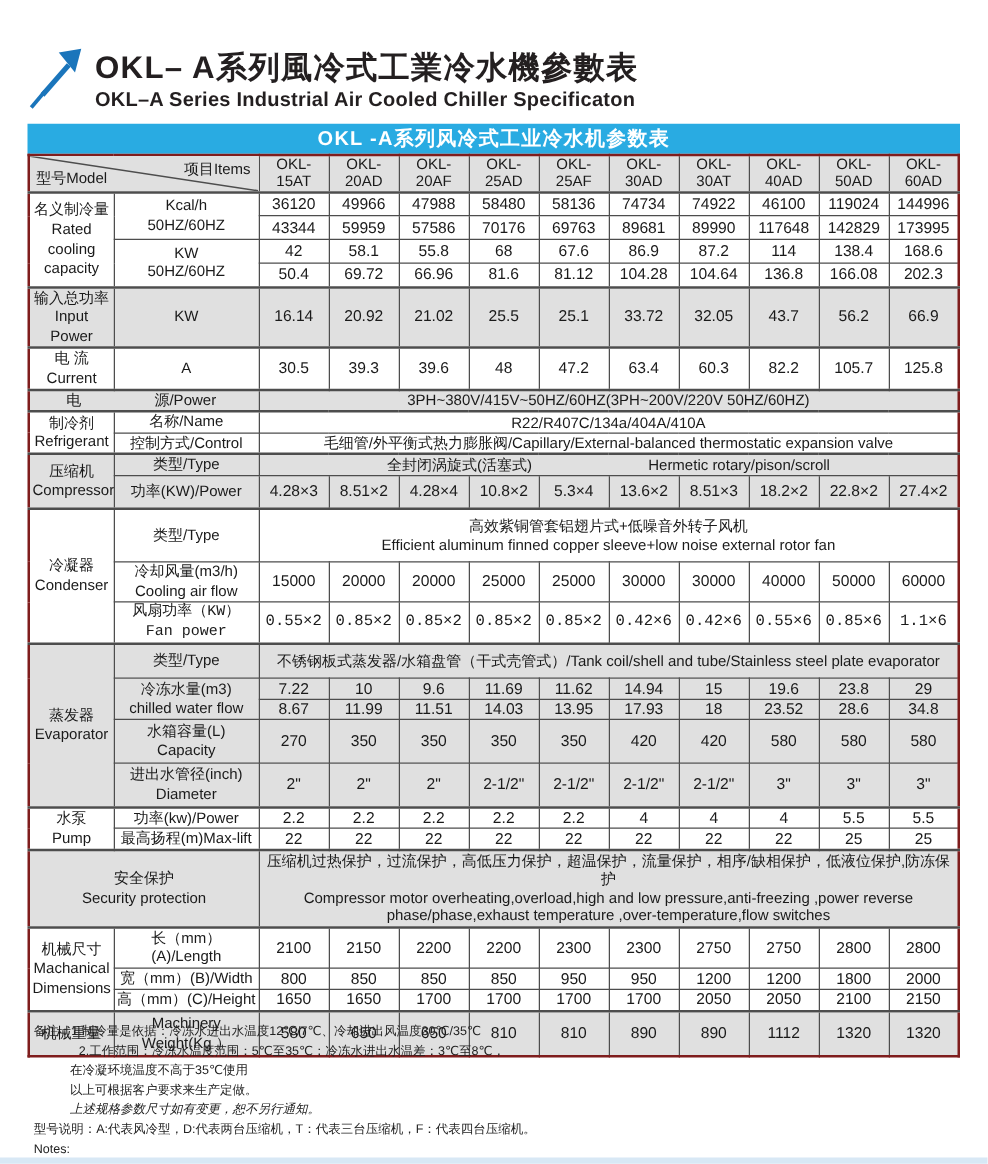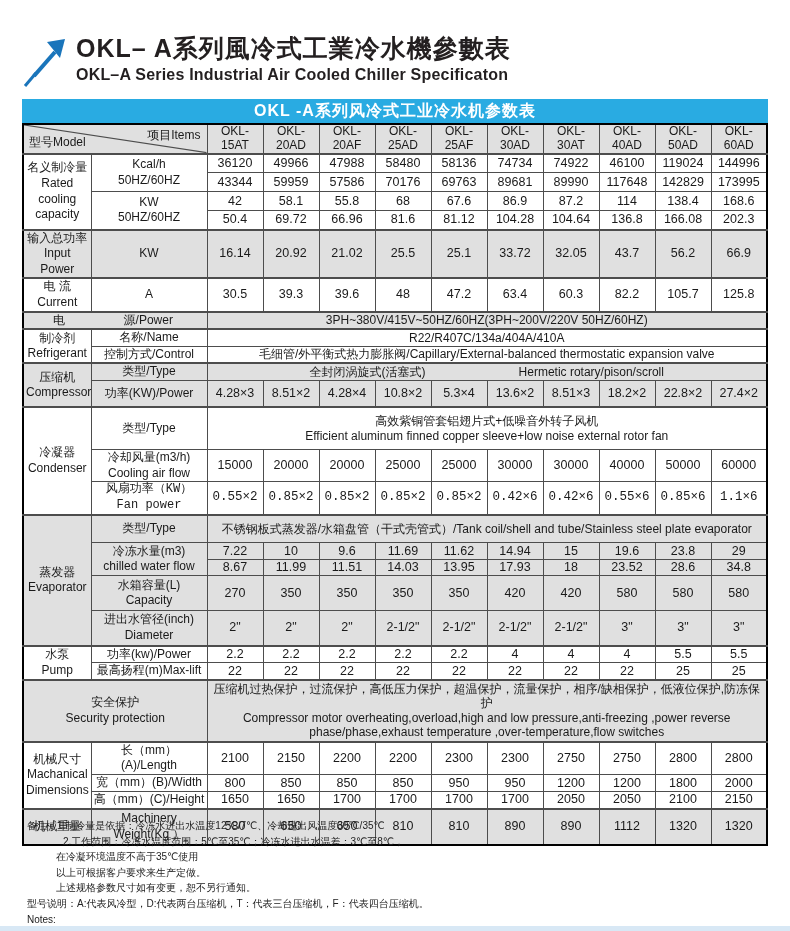--- a/index.html
+++ b/index.html
@@ -3,21 +3,21 @@
 <meta charset="utf-8">
 <style>
   html,body{margin:0;padding:0;}
   body{
     width:790px;height:931px;position:relative;background:#ffffff;
     font-family:"Liberation Sans","DejaVu Sans",sans-serif;color:#231f20;
     overflow:hidden;
   }
   
   .page-header{position:absolute;left:22px;top:28px;width:746px;}
-  .hdr-row{display:flex;align-items:center;}
+  .hdr-row{display:flex;align-items:flex-end;}
   .arrow-wrap{width:50px;height:56px;flex:0 0 50px;margin-top:6px;}
   .titles{margin-left:4px;}
   .title-zh{font-size:25px;font-weight:600;letter-spacing:1px;line-height:1.15;}
   .title-en{font-size:16px;font-weight:700;margin-top:3px;letter-spacing:0.2px;}
   
   .caption-bar{
     position:absolute;left:22px;top:99px;width:746px;height:24px;
     background:#29abe2;color:#ffffff;font-size:16px;font-weight:bold;
     display:flex;align-items:center;justify-content:center;letter-spacing:1px;
   }
@@ -27,40 +27,40 @@
     border-collapse:collapse;table-layout:fixed;
     font-size:12px;color:#1a1a1a;
   }
   .spec-table td{
     border:1px solid #4d4d4d;text-align:center;vertical-align:middle;
     padding:0 2px;line-height:1.2;overflow:hidden;
   }
   tr.shaded td{background:#e0e0e0;}
   tr.plain td{background:#ffffff;}
   tr.sec-start td{border-top:2px solid #4d4d4d;}
-  .spec-table{border:2px solid #000000;}
+  .spec-table{border:2px solid #7f1d1d;}
   .corner-cell{position:relative;padding:0;}
   .corner-cell svg{position:absolute;left:0;top:0;width:100%;height:100%;}
   .corner-model{position:absolute;left:5px;bottom:3px;font-size:12px;}
   .corner-items{position:absolute;right:6px;top:3px;font-size:12px;}
   .model-cell div{line-height:1.15;}
   .group-cell div, .item-cell div{line-height:1.3;}
   .span-cell{font-size:12px;}
   .span-pair{display:flex;justify-content:center;gap:93px;}
   .inline-group{display:flex;width:100%;}
   .inline-group .g1{width:66px;text-align:center;}
   .inline-group .g2{flex:1;text-align:center;}
   .val-cell{font-size:12.5px;}
   
   .notes{position:absolute;left:27px;top:818px;width:740px;font-size:10px;color:#222;}
   .notes p{margin:0;line-height:15.6px;}
   .notes p:nth-child(2){padding-left:36px;}
   .notes p:nth-child(3){padding-left:29px;}
   .notes p:nth-child(4){padding-left:29px;}
-  .notes p:nth-child(5){padding-left:29px;}
+  .notes p:nth-child(5){padding-left:29px;font-style:italic;}
   
   .footer-strip{position:absolute;left:0;bottom:0;width:790px;height:5px;background:#d8e8f5;}
 </style>
 </head>
 <body>
 
 <div class="page-header">
   <div class="hdr-row">
     <div class="arrow-wrap">
       <svg viewBox="0 0 50 56" width="50" height="56">

